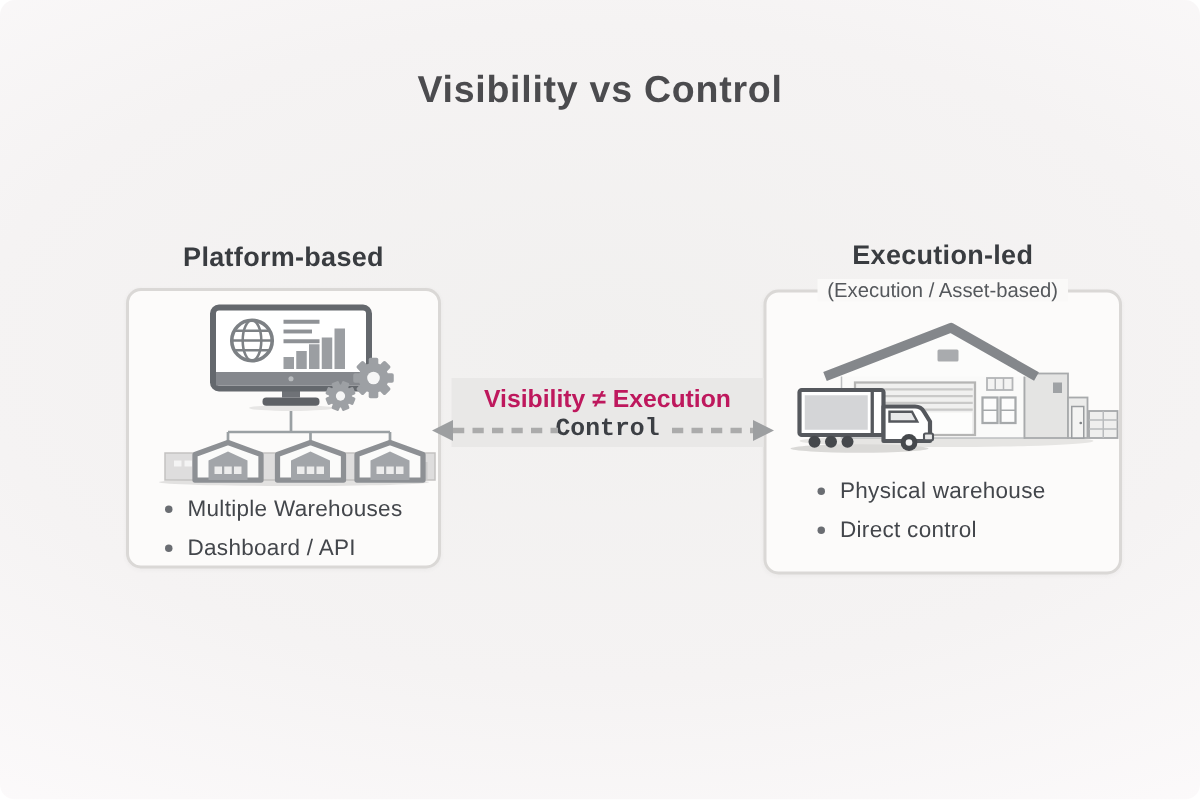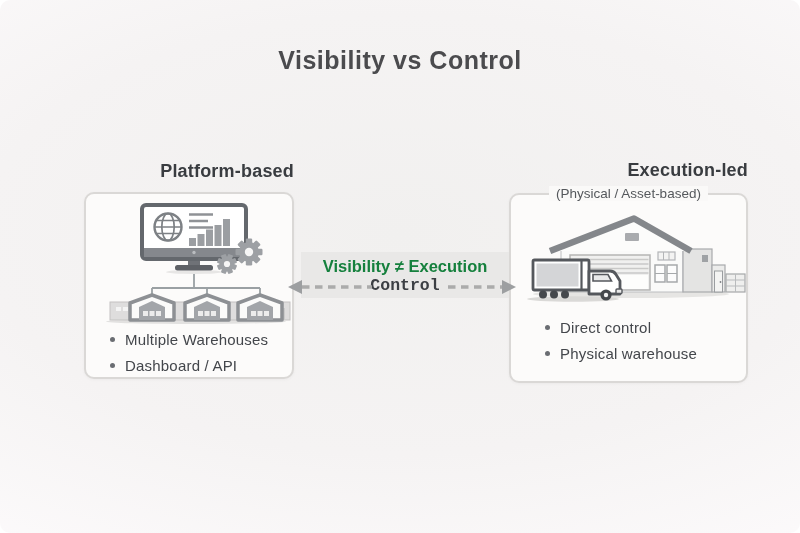--- a/index.html
+++ b/index.html
@@ -11,21 +11,21 @@
   .stage{
     position:relative;width:800px;height:533px;overflow:hidden;
     background:radial-gradient(95% 75% at 50% 44%, #f1f0ef 0%, #f5f3f3 55%, #fdfbfc 100%);
     border-radius:10px;
   }
   .title{
     position:absolute;top:46px;left:0;width:800px;margin:0;
     text-align:center;font-size:25px;font-weight:700;color:#4b4b4e;letter-spacing:.5px;
   }
   .col-heading{
-    position:absolute;font-size:18px;font-weight:700;color:#393c40;text-align:right;letter-spacing:.2px;
+    position:absolute;font-size:18px;font-weight:700;color:#393c40;text-align:center;letter-spacing:.2px;
   }
   .col-heading.left{top:161px;left:84px;width:210px;}
   .col-heading.right{top:160px;left:509px;width:239px;}
   .subheading{
     position:absolute;top:186px;left:509px;width:239px;text-align:center;z-index:3;
     font-size:13.5px;color:#55585c;
   }
   .subheading span{background:#faf9f8;padding:0 7px;}
   .card{
     position:absolute;background:#fcfbfa;border:2px solid #dad8d6;border-radius:10px;
@@ -39,21 +39,21 @@
   .bullets{position:absolute;margin:0;padding:0;list-style:none;}
   .left-card .bullets{top:135px;left:24px;}
   .right-card .bullets{top:122px;left:34px;}
   .bullets li{display:flex;align-items:center;height:20px;margin-bottom:6px;}
   .dot{width:5px;height:5px;border-radius:50%;background:#6a6d72;margin-right:10px;flex:none;}
   .bullet-label{font-size:15px;color:#43464b;letter-spacing:.2px;white-space:nowrap;}
   .band{
     position:absolute;left:301px;top:252px;width:208px;height:46px;background:#e9e8e7;z-index:2;
     text-align:center;
   }
-  .band .l1{margin-top:4px;font-size:16.5px;font-weight:700;color:#15803d;line-height:20px;}
+  .band .l1{margin-top:4px;font-size:16.5px;font-weight:700;color:#be185d;line-height:20px;}
   .band .l2{font-size:16.5px;font-weight:700;color:#3c3f44;line-height:20px;font-family:Liberation Mono, monospace;}
   .arrows{position:absolute;left:286px;top:279px;z-index:5;}
 </style>
 </head>
 <body>
 
 <div class="stage">
 
   <h1 class="title">Visibility vs Control</h1>
 
@@ -170,21 +170,21 @@
   </div>
   <svg class="arrows" width="232" height="16" viewBox="0 0 232 16">
     <polygon points="2,8 16,1 16,15" fill="#9d9fa1"></polygon>
     <line x1="16" y1="8" x2="86" y2="8" stroke="#ababab" stroke-width="3.6" stroke-dasharray="7.5 5.5"></line>
     <line x1="162" y1="8" x2="218" y2="8" stroke="#ababab" stroke-width="3.6" stroke-dasharray="7.5 5.5"></line>
     <polygon points="230,8 216,1 216,15" fill="#9d9fa1"></polygon>
   </svg>
 
   <div class="col-heading right">Execution-led</div>
   <div class="subheading">
-    <span>(Physical / Asset-based)</span>
+    <span>(Execution / Asset-based)</span>
   </div>
 
   <div class="card right-card">
     <svg class="illus right" width="239" height="100" viewBox="0 0 239 100">
       <ellipse cx="120" cy="89" rx="98" ry="4" fill="#e6e5e3"></ellipse>
 
       <g>
         <rect x="50" y="42" width="122" height="45" fill="#fafaf9" stroke="#bcbec0" stroke-width="1"></rect>
         <rect x="172" y="44" width="29" height="43" fill="#e4e4e3" stroke="#a8aaac" stroke-width="1.2"></rect>
         <rect x="191" y="50" width="6" height="7" fill="#9fa2a5"></rect>
@@ -231,22 +231,22 @@
         <circle cx="32" cy="89.5" r="4" fill="#45484c"></circle>
         <circle cx="43" cy="89.5" r="4" fill="#45484c"></circle>
         <circle cx="54" cy="89.5" r="4" fill="#45484c"></circle>
         <circle cx="95" cy="90" r="5.6" fill="#45484c"></circle>
         <circle cx="95" cy="90" r="2.2" fill="#f2f2f2"></circle>
       </g>
     </svg>
     <ul class="bullets">
       <li>
         <span class="dot"></span>
+        <span class="bullet-label">Physical warehouse</span>
+      </li>
+      <li>
+        <span class="dot"></span>
         <span class="bullet-label">Direct control</span>
       </li>
-      <li>
-        <span class="dot"></span>
-        <span class="bullet-label">Physical warehouse</span>
-      </li>
     </ul>
   </div>
 
 </div>
 
 </body></html>

